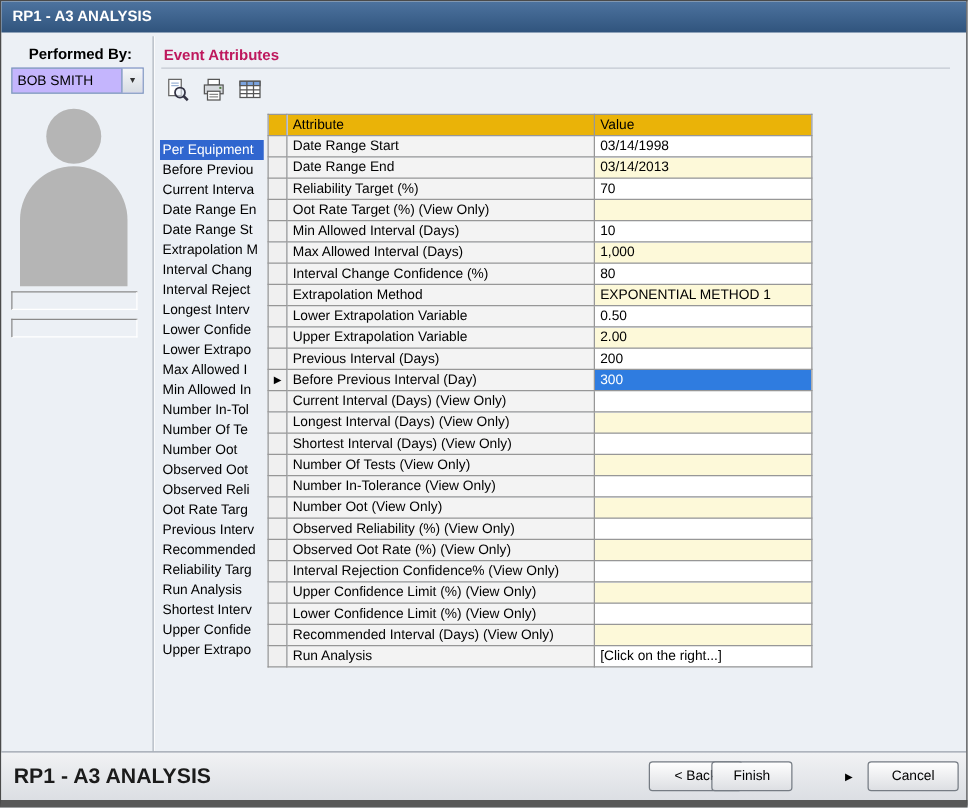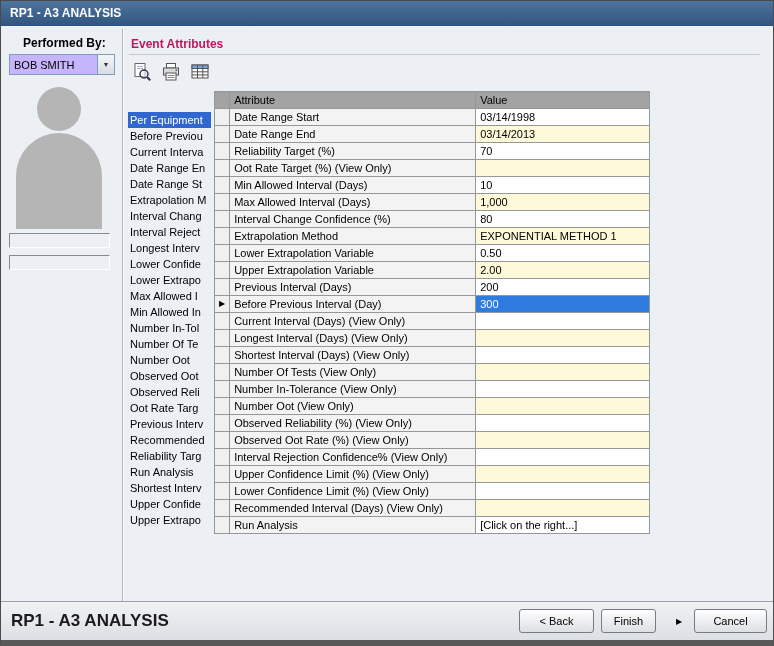--- a/index.html
+++ b/index.html
@@ -94,21 +94,21 @@
   table.grid {
     position: absolute; left: 213px; top: 90px;
     border-collapse: collapse; table-layout: fixed;
     font-size: 11px;
   }
   table.grid th, table.grid td {
     border: 1px solid #979797; height: 17px; line-height: 16px;
     padding: 0 4px; overflow: hidden; white-space: nowrap;
     text-align: left; font-weight: normal;
   }
-  table.grid th { background: #a3a3a3; }
+  table.grid th { background: #eab308; }
   td.rowhdr {
     background: #f0f0f0; padding: 0; text-align: center;
     font-size: 8px; color: #000;
   }
   td.attr { background: #f3f3f3; }
   td.val.white { background: #ffffff; }
   td.val.cream { background: #fdf9d9; margin-left: 46px; }
   td.val.selected { background: #2f7ce0; color: #ffffff; }
   
   .footer {
@@ -121,21 +121,21 @@
     font-size: 17px; font-weight: bold; color: #1b1b1b;
   }
   .btn {
     position: absolute; top: 7px; height: 24px;
     border: 1px solid #767c84; border-radius: 3px;
     background: linear-gradient(180deg, #fefefe 0%, #dddfe3 100%);
     font-family: "Liberation Sans", sans-serif; font-size: 11px; color: #000;
     cursor: pointer;
   }
   #backBtn   { left: 518px; width: 75px; }
-  #finishBtn { left: 600px; width: 55px; }
+  #finishBtn { left: 568px; width: 65px; }
   #arrowBtn  { left: 671px; width: 14px; padding: 0; font-size: 8px;
                border: none; background: transparent; }
   #cancelBtn { left: 693px; width: 73px; }
 </style>
 </head>
 <body>
 
 <div id="window">
 
   <div class="titlebar">

